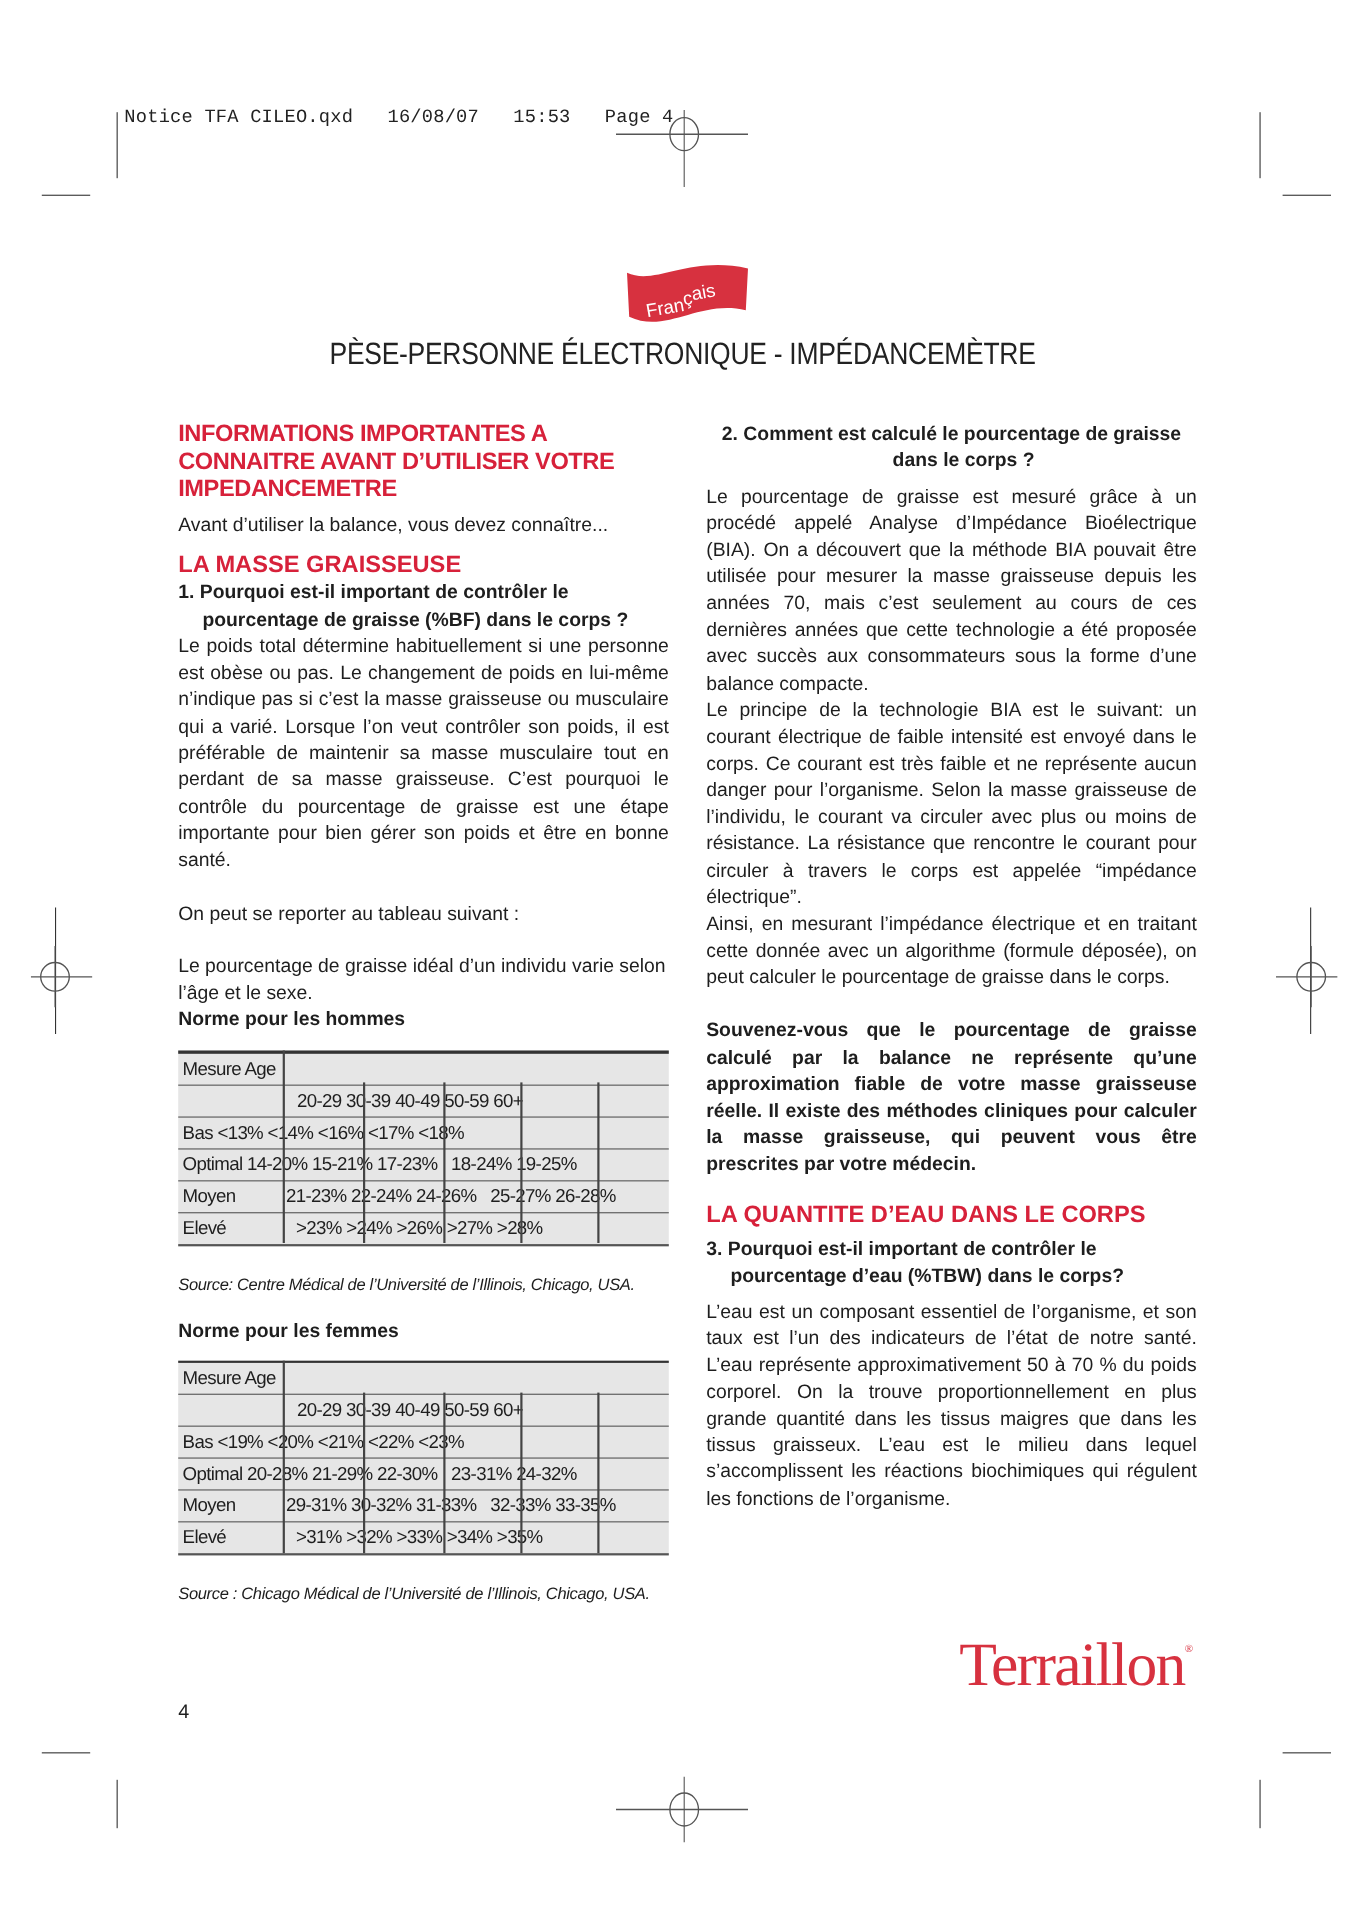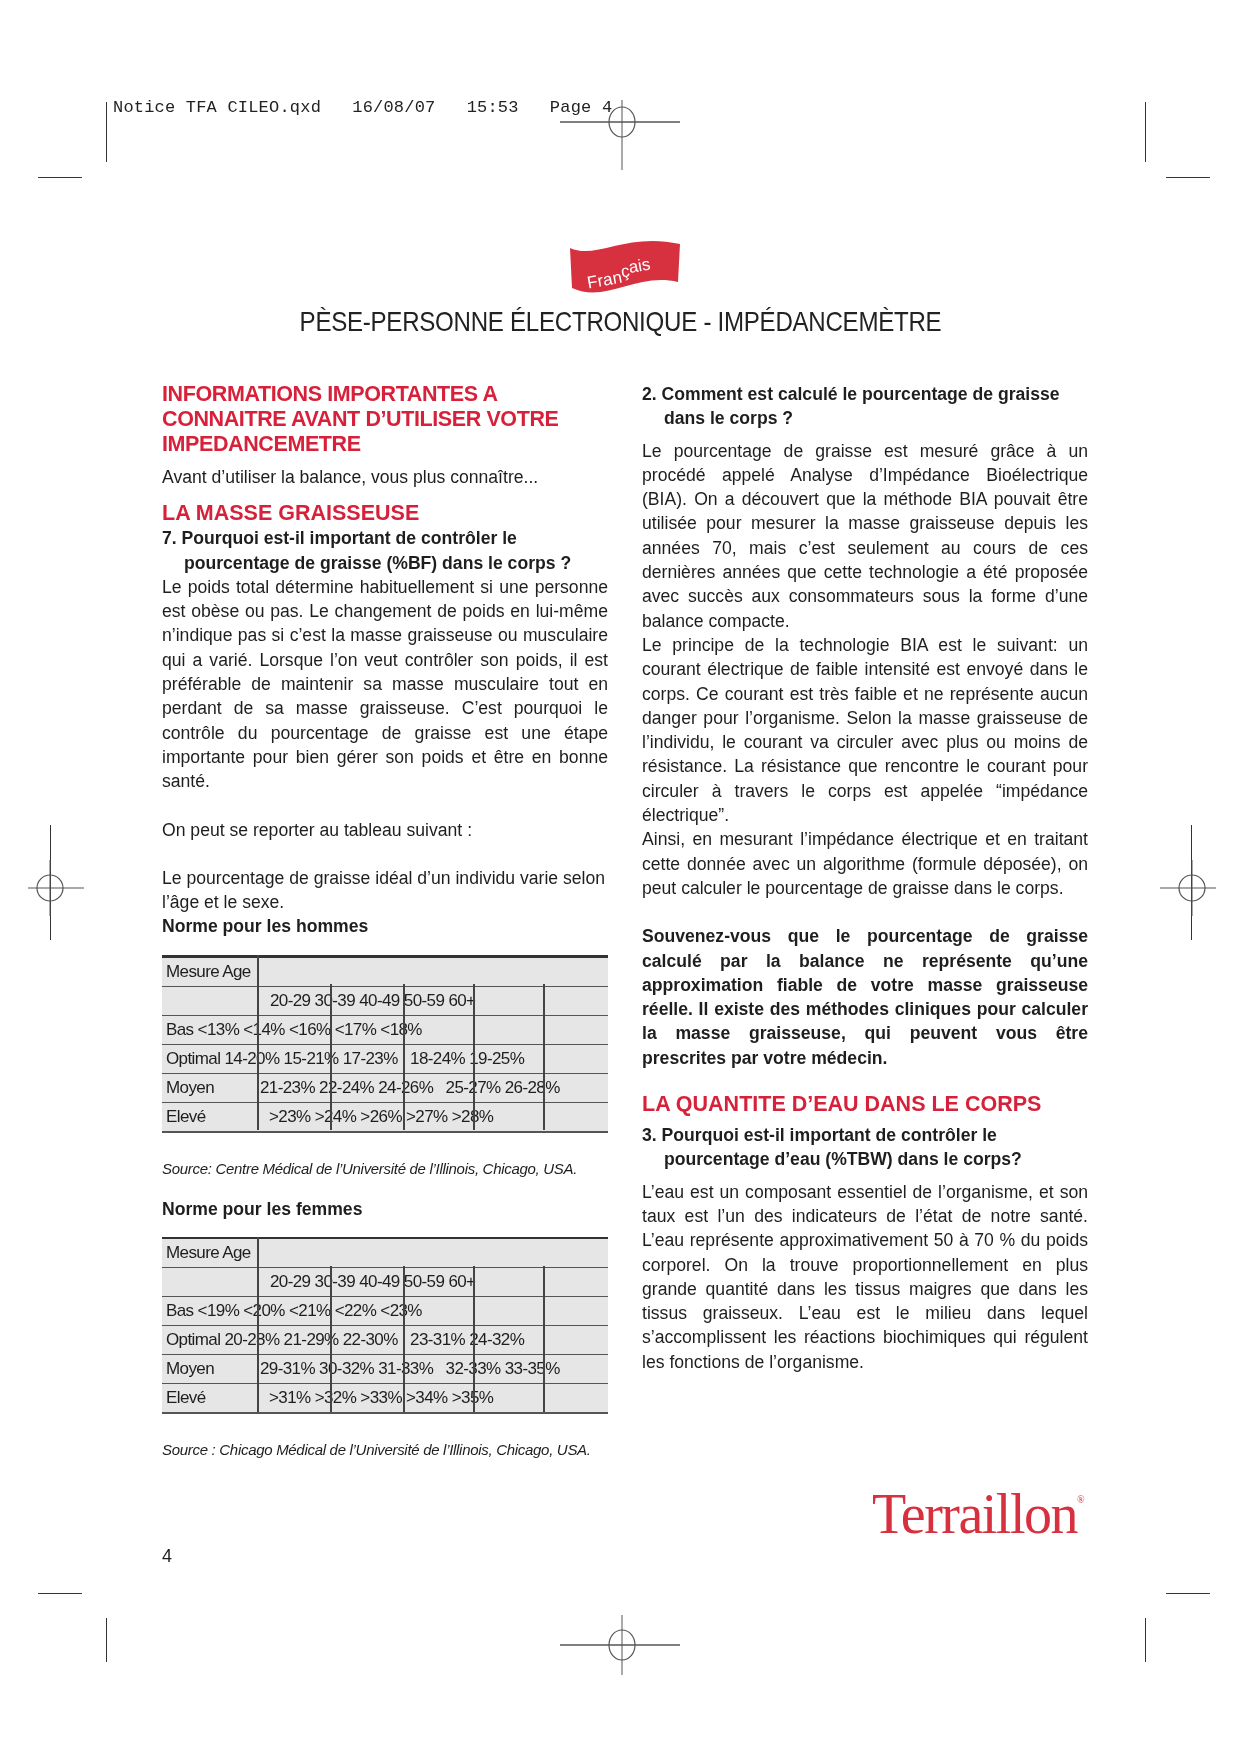--- a/index.html
+++ b/index.html
@@ -68,23 +68,23 @@
 
 <svg class="abs flag" viewBox="0 0 118 62">
   <path d="M4 10 C 30 22, 60 -6, 114 6 L 112 44 C 70 34, 40 66, 6 50 Z" fill="#d7313f"></path>
   <text x="20" y="44" font-family="Liberation Sans, sans-serif" font-size="17" fill="#ffffff" transform="rotate(-10 58 34)">Fran<tspan dy="-5">ç</tspan><tspan dy="-3">ais</tspan></text>
 </svg>
 
 <div class="abs title">PÈSE-PERSONNE ÉLECTRONIQUE - IMPÉDANCEMÈTRE</div>
 
 <div class="col col-left">
   <h1 class="red-h" style="letter-spacing:-0.4px;">INFORMATIONS IMPORTANTES A CONNAITRE AVANT D’UTILISER VOTRE IMPEDANCEMETRE</h1>
-  <p style="margin-top:8px; text-align:left;">Avant d’utiliser la balance, vous plus connaître...</p>
+  <p style="margin-top:8px; text-align:left;">Avant d’utiliser la balance, vous devez connaître...</p>
   <h2 class="red-h" style="margin-top:12px;">LA MASSE GRAISSEUSE</h2>
-  <p class="q" style="text-align:left;">7. Pourquoi est-il important de contrôler le pourcentage de graisse (%BF) dans le corps ?</p>
+  <p class="q" style="text-align:left;">1. Pourquoi est-il important de contrôler le pourcentage de graisse (%BF) dans le corps ?</p>
   <p>Le poids total détermine habituellement si une personne est obèse ou pas. Le changement de poids en lui-même n’indique pas si c’est la masse graisseuse ou musculaire qui a varié. Lorsque l’on veut contrôler son poids, il est préférable de maintenir sa masse musculaire tout en perdant de sa masse graisseuse. C’est pourquoi le contrôle du pourcentage de graisse est une étape importante pour bien gérer son poids et être en bonne santé.</p>
   <p style="margin-top:24px; text-align:left;">On peut se reporter au tableau suivant :</p>
   <p style="margin-top:24px; text-align:left;">Le pourcentage de graisse idéal d’un individu varie selon l’âge et le sexe.</p>
   <div class="bold">Norme pour les hommes</div>
 
   <div class="tbl-wrap" style="margin-top:16px;">
     <table class="norm">
       <tbody>
           <tr>
             <td>Mesure Age</td>
@@ -141,21 +141,21 @@
     <div class="tbl-vl" style="left:95px; top:0; height:175px;"></div>
     <div class="tbl-vl" style="left:168px; top:29px; height:146px;"></div>
     <div class="tbl-vl" style="left:241px; top:29px; height:146px;"></div>
     <div class="tbl-vl" style="left:311px; top:29px; height:146px;"></div>
     <div class="tbl-vl" style="left:381px; top:29px; height:146px;"></div>
   </div>
   <div class="src" style="margin-top:24px;">Source : Chicago Médical de l’Université de l’Illinois, Chicago, USA.</div>
 </div>
 
 <div class="col col-right">
-  <p class="q" style="text-align:left;">2. Comment est calculé le pourcentage de graisse dans le corps ?</p>
+  <p class="q" style="text-align:center;">2. Comment est calculé le pourcentage de graisse dans le corps ?</p>
   <p style="margin-top:8px;">Le pourcentage de graisse est mesuré grâce à un procédé appelé Analyse d’Impédance Bioélectrique (BIA). On a découvert que la méthode BIA pouvait être utilisée pour mesurer la masse graisseuse depuis les années 70, mais c’est seulement au cours de ces dernières années que cette technologie a été proposée avec succès aux consommateurs sous la forme d’une balance compacte.</p>
   <p>Le principe de la technologie BIA est le suivant: un courant électrique de faible intensité est envoyé dans le corps. Ce courant est très faible et ne représente aucun danger pour l’organisme. Selon la masse graisseuse de l’individu, le courant va circuler avec plus ou moins de résistance. La résistance que rencontre le courant pour circuler à travers le corps est appelée “impédance électrique”.</p>
   <p>Ainsi, en mesurant l’impédance électrique et en traitant cette donnée avec un algorithme (formule déposée), on peut calculer le pourcentage de graisse dans le corps.</p>
   <p class="bold" style="margin-top:24px;">Souvenez-vous que le pourcentage de graisse calculé par la balance ne représente qu’une approximation fiable de votre masse graisseuse réelle. Il existe des méthodes cliniques pour calculer la masse graisseuse, qui peuvent vous être prescrites par votre médecin.</p>
   <h2 class="red-h" style="margin-top:22px;">LA QUANTITE D’EAU DANS LE CORPS</h2>
   <p class="q" style="margin-top:6px; text-align:left;">3. Pourquoi est-il important de contrôler le pourcentage d’eau (%TBW) dans le corps?</p>
   <p style="margin-top:8px;">L’eau est un composant essentiel de l’organisme, et son taux est l’un des indicateurs de l’état de notre santé. L’eau représente approximativement 50 à 70 % du poids corporel. On la trouve proportionnellement en plus grande quantité dans les tissus maigres que dans les tissus graisseux. L’eau est le milieu dans lequel s’accomplissent les réactions biochimiques qui régulent les fonctions de l’organisme.</p>
 </div>
 
 <div class="abs brand"><span>Terraillon</span><sup>®</sup></div>

